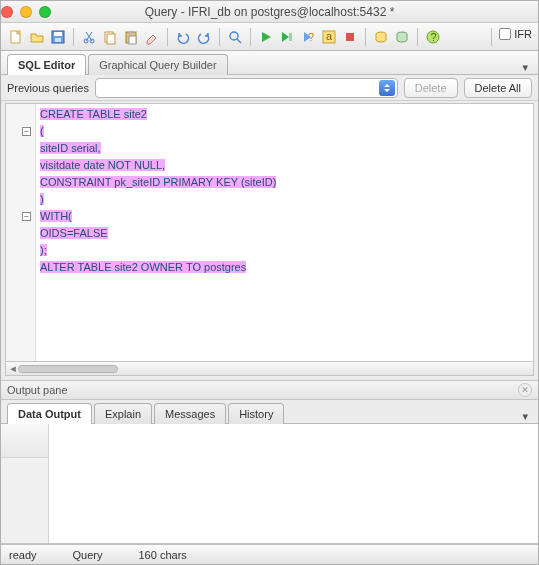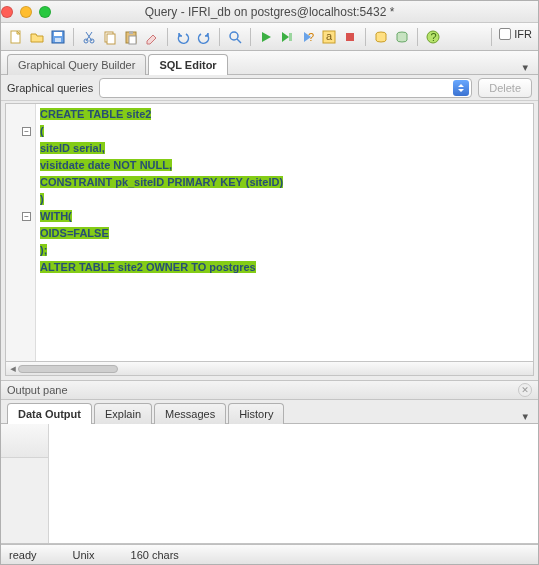--- a/index.html
+++ b/index.html
@@ -39,21 +39,21 @@
 .btn { height: 20px; padding: 0 10px; background: linear-gradient(#ffffff,#efefef); border: 1px solid #b7b7b7; border-radius: 4px; color: #333; display: flex; align-items: center; }
 .btn.disabled { color: #aaa; }
 
 
 .editor-wrap { flex: 1; display: flex; flex-direction: column; }
 .editor { flex: 1; background: #fff; border: 1px solid #c4c4c4; margin: 2px 4px 0 4px; display: flex; overflow: hidden; }
 .gutter { width: 30px; background: #f5f5f5; border-right: 1px solid #ddd; font-family: Menlo, Monaco, monospace; font-size: 12px; color: #888; padding-top: 2px; }
 .gutter .fold { display:flex; justify-content:flex-end; padding-right:4px; height:17px; align-items:center; }
 .fold-box { width:9px; height:9px; border:1px solid #888; display:flex; align-items:center; justify-content:center; font-size:8px; line-height:1; color:#444; background:#fff; }
 .code { flex:1; font-family: Menlo, Monaco, monospace; font-size: 12px; line-height: 17px; padding: 2px 4px; white-space: pre; color: #274f73; position:relative; }
-.sel { background: #84cc16; font-weight: bold; }
+.sel { background: #f0abfc; }
 .hscroll { height: 14px; background: linear-gradient(#f9f9f9,#e6e6e6); border: 1px solid #c4c4c4; border-top:none; margin: 0 4px 4px 4px; display:flex; align-items:center; }
 .hscroll .thumb { width: 100px; height: 8px; background: #cfcfcf; border-radius: 4px; margin-left: -2px; border:1px solid #b4b4b4; }
 .hscroll .arrow { width:14px; display:flex; align-items:center; justify-content:center; color:#777; }
 
 
 .pane-header { height: 20px; background: linear-gradient(#f4f4f4,#e4e4e4); border-top:1px solid #c4c4c4; border-bottom:1px solid #c4c4c4; display:flex; align-items:center; padding:0 6px; color:#555; }
 .pane-close { margin-left:auto; width:14px; height:14px; border-radius:50%; background:#ededed; border:1px solid #c8c8c8; display:flex; align-items:center; justify-content:center; color:#999; font-size:9px; }
 
 
 .out-tabs { height: 24px; display:flex; align-items:flex-end; padding: 0 6px; border-bottom:1px solid #b9b9b9; background:#ececec; position:relative; }
@@ -199,35 +199,36 @@
   <div class="right-tool">
     <div class="sep"></div>
     <div class="checkbox-tool">
       <div class="checkbox-visual"></div>
       <span>IFR</span>
     </div>
   </div>
 </div>
 
 <div class="main-tabs">
+  <div class="mtab active">SQL Editor</div>
   <div class="mtab inactive">Graphical Query Builder</div>
-  <div class="mtab active">SQL Editor</div>
   <div class="tab-menu-arrow">▾</div>
 </div>
 
 <div class="prev-row">
-  <span class="prev-label">Graphical queries</span>
+  <span class="prev-label">Previous queries</span>
   <div class="combo">
     <div class="arrow-btn">
         <svg viewBox="0 0 8 8">
           <path d="M1 3 L4 0 L7 3 Z M1 5 L4 8 L7 5 Z"></path>
         </svg>
       </div>
   </div>
   <div class="btn disabled">Delete</div>
+  <div class="btn">Delete All</div>
 </div>
 
 <div class="editor-wrap">
   <div class="editor">
     <div class="gutter">
       <div class="fold"></div>
       <div class="fold">
           <div class="fold-box">−</div>
         </div>
       <div class="fold"></div>
@@ -273,15 +274,15 @@
 
 <div class="grid-area" style="height:120px; flex:0 0 120px;">
   <div class="rowhdr">
     <div class="hdrcell"></div>
   </div>
   <div class="grid-body"></div>
 </div>
 
 <div class="statusbar">
   <div>ready</div>
-  <div>Unix</div>
+  <div>Query</div>
   <div>160 chars</div>
 </div>
 
 </body></html>

